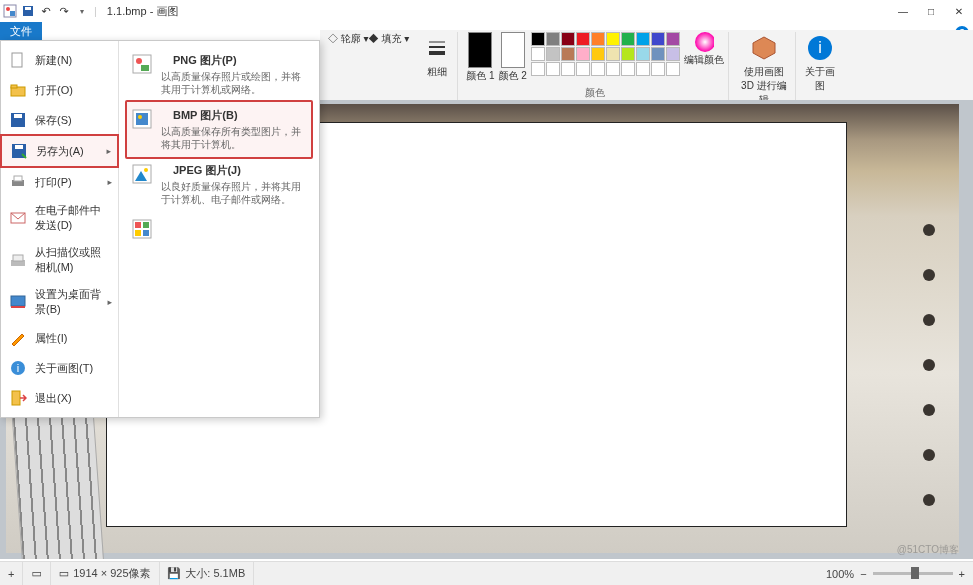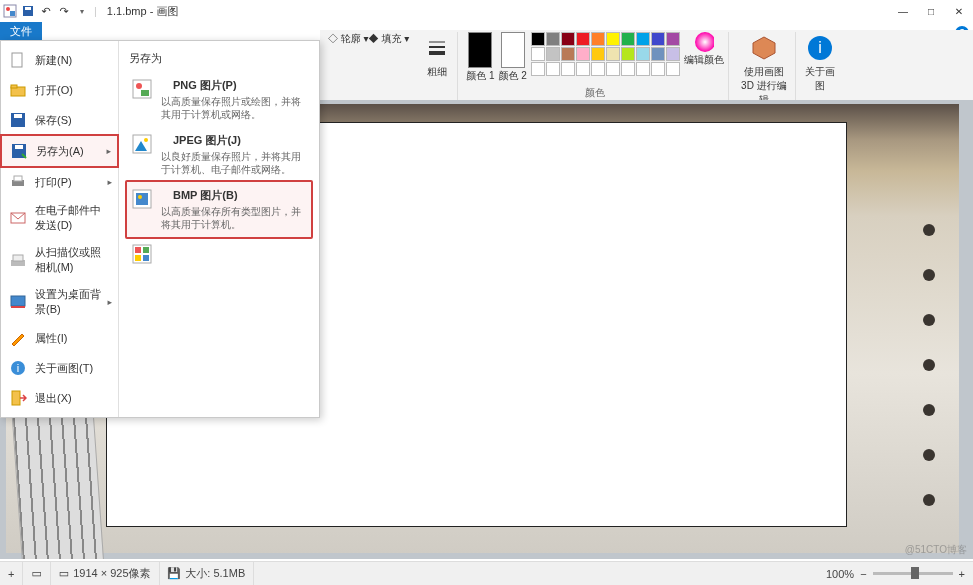--- a/index.html
+++ b/index.html
@@ -49,21 +49,21 @@
 .paper { position:absolute; left:100px; top:18px; right:112px; bottom:26px; background:#fff; border:1px solid #222; }
 .spiral { position:absolute; left:12px; top:300px; width:82px; height:200px; background:repeating-linear-gradient(90deg,#888 0 2px,#ddd 2px 12px); transform:rotate(-4deg); border:1px solid #aaa; }
 
 
 .status { position:absolute; left:0; right:0; bottom:0; height:24px; background:#f0f0f0; border-top:1px solid #ddd; display:flex; align-items:center; font-size:11px; color:#444; }
 .status .cell { display:flex; align-items:center; gap:4px; padding:0 8px; border-right:1px solid #ddd; height:100%; }
 .status .spacer { flex:1; }
 .zoom { display:flex; align-items:center; gap:6px; padding:0 8px; }
 .zoom .track { width:80px; height:3px; background:#bbb; position:relative; }
 .zoom .thumb { width:8px; height:12px; background:#666; position:absolute; left:38px; top:-5px; }
-.watermark { position:absolute; right:6px; bottom:28px; font-size:10px; color:rgba(120,120,120,0.6); }
+.watermark { position:absolute; right:14px; bottom:28px; font-size:10px; color:rgba(120,120,120,0.6); }
 
 svg { display:block; }
 </style>
 </head>
 <body>
 
 <div class="titlebar">
   <div class="left">
     <span class="tb-icon">
       <svg width="14" height="14">
@@ -297,59 +297,58 @@
         <span class="ico">
           <svg width="18" height="18">
             <rect x="3" y="2" width="8" height="14" fill="#f3c14b" stroke="#c90"></rect>
             <path d="M11 9 l5 0 M14 6 l3 3 l-3 3" fill="none" stroke="#d44" stroke-width="1.5"></path>
           </svg>
         </span>
         <span>退出(X)</span>
       </div>
     </div>
   <div class="fm-right">
-    <div class="fm-right-title">另存为</div>
     <div id="fm-right">
         <div class="fm-opt">
           <div class="oico">
             <svg width="22" height="22">
               <rect x="2" y="2" width="18" height="18" fill="#fff" stroke="#aaa"></rect>
               <circle cx="8" cy="8" r="3" fill="#e55"></circle>
               <rect x="10" y="12" width="8" height="6" fill="#5a5"></rect>
             </svg>
           </div>
           <div class="otxt">
             <div class="t1">PNG 图片(P)</div>
             <div class="t2">以高质量保存照片或绘图，并将其用于计算机或网络。</div>
           </div>
         </div>
+        <div class="fm-opt hl">
+          <div class="oico">
+            <svg width="22" height="22">
+              <rect x="2" y="2" width="18" height="18" fill="#fff" stroke="#aaa"></rect>
+              <rect x="5" y="5" width="12" height="12" fill="#48c"></rect>
+              <circle cx="9" cy="9" r="2" fill="#fc0"></circle>
+            </svg>
+          </div>
+          <div class="otxt">
+            <div class="t1">BMP 图片(B)</div>
+            <div class="t2">以高质量保存所有类型图片，并将其用于计算机。</div>
+          </div>
+        </div>
         <div class="fm-opt">
           <div class="oico">
             <svg width="22" height="22">
               <rect x="2" y="2" width="18" height="18" fill="#fff" stroke="#aaa"></rect>
               <polygon points="4,18 10,8 16,18" fill="#28c"></polygon>
               <circle cx="15" cy="7" r="2" fill="#fc0"></circle>
             </svg>
           </div>
           <div class="otxt">
             <div class="t1">JPEG 图片(J)</div>
             <div class="t2">以良好质量保存照片，并将其用于计算机、电子邮件或网络。</div>
-          </div>
-        </div>
-        <div class="fm-opt hl">
-          <div class="oico">
-            <svg width="22" height="22">
-              <rect x="2" y="2" width="18" height="18" fill="#fff" stroke="#aaa"></rect>
-              <rect x="5" y="5" width="12" height="12" fill="#48c"></rect>
-              <circle cx="9" cy="9" r="2" fill="#fc0"></circle>
-            </svg>
-          </div>
-          <div class="otxt">
-            <div class="t1">BMP 图片(B)</div>
-            <div class="t2">以高质量保存所有类型图片，并将其用于计算机。</div>
           </div>
         </div>
         <div class="fm-opt">
           <div class="oico">
             <svg width="22" height="22">
               <rect x="2" y="2" width="18" height="18" fill="#fff" stroke="#aaa"></rect>
               <rect x="4" y="4" width="6" height="6" fill="#e55"></rect>
               <rect x="12" y="4" width="6" height="6" fill="#5a5"></rect>
               <rect x="4" y="12" width="6" height="6" fill="#fc0"></rect>
               <rect x="12" y="12" width="6" height="6" fill="#48c"></rect>

